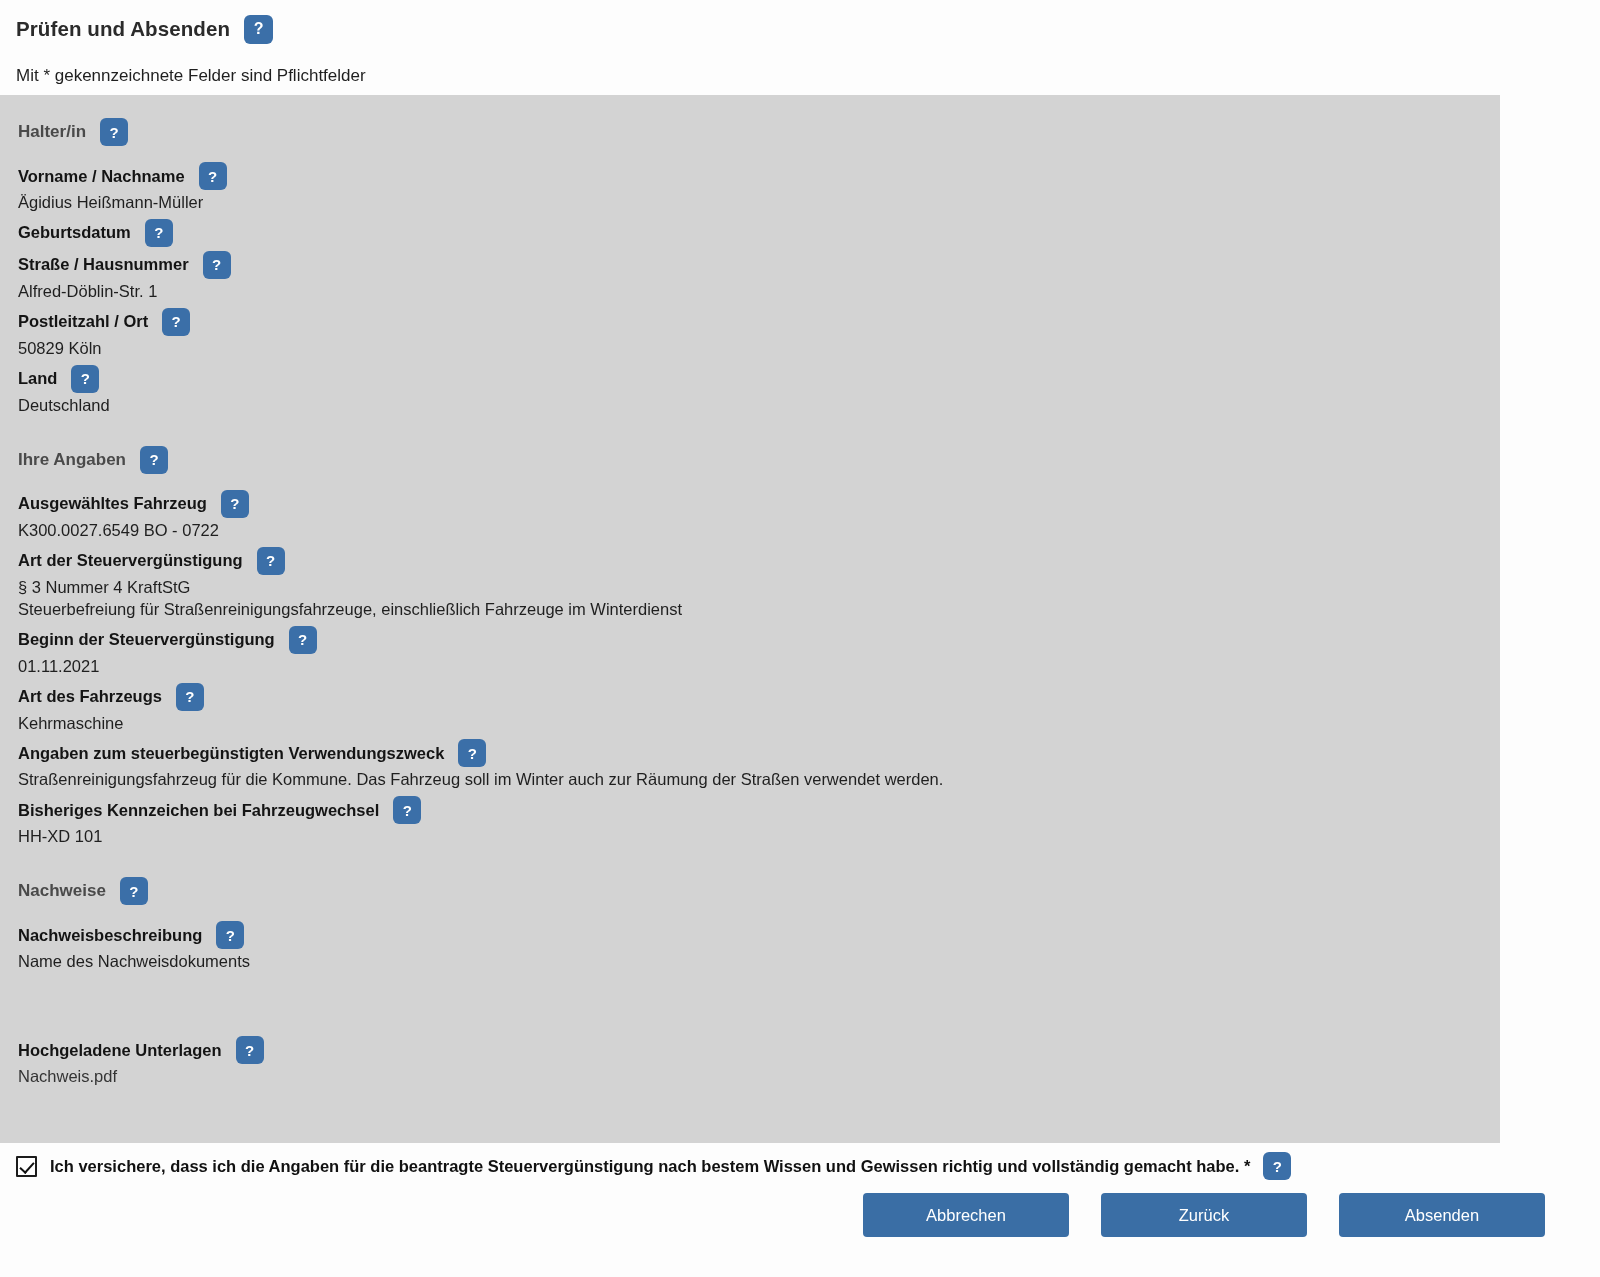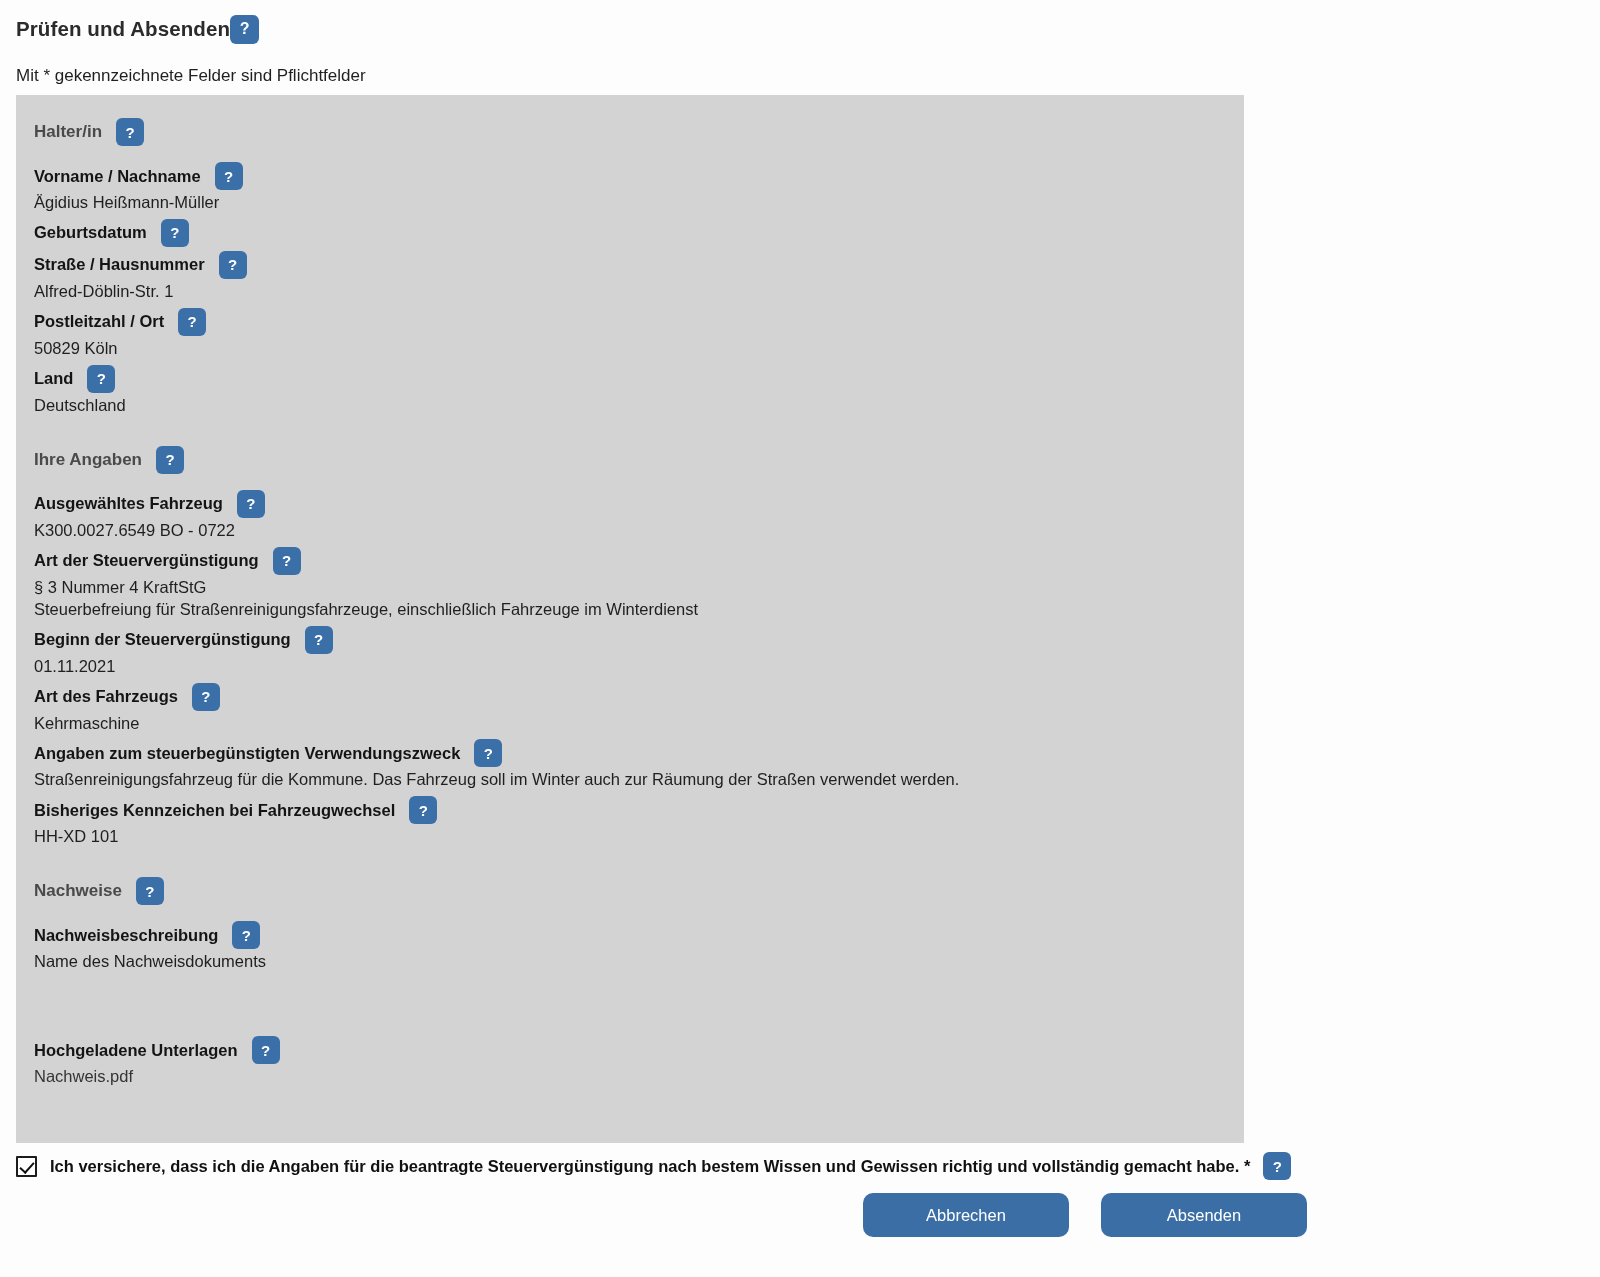--- a/index.html
+++ b/index.html
@@ -21,20 +21,21 @@
     width: 1600px;
     height: 1277px;
     box-sizing: border-box;
     padding: 0;
   }
 
   
   .page-head {
     display: flex;
     align-items: center;
+    gap: 14px;
     padding: 10px 16px 0 16px;
     height: 38px;
   }
   .page-title {
     font-size: 20.5px;
     font-weight: bold;
     color: #2b2b2b;
     letter-spacing: 0.1px;
   }
 
@@ -61,23 +62,23 @@
     flex: 0 0 auto;
     vertical-align: middle;
     cursor: pointer;
     user-select: none;
   }
   .help-badge.sm { width: 28px; height: 28px; font-size: 15px; }
 
   
   .summary-panel {
     position: absolute;
-    left: 16px;
+    left: 0;
     top: 95px;
-    width: 1228px;
+    width: 1500px;
     height: 1048px;
     background: #d3d3d3;
     box-sizing: border-box;
     padding: 22px 0 16px 18px;
     overflow: hidden;
   }
 
   .group-heading {
     display: flex;
     align-items: center;
@@ -158,21 +159,21 @@
     position: absolute;
     left: 863px;
     top: 1193px;
     display: flex;
     gap: 32px;
   }
   .btn {
     width: 206px;
     height: 44px;
     border: none;
-    border-radius: 10px;
+    border-radius: 4px;
     background: #3a6ea5;
     color: #ffffff;
     font-family: "Liberation Sans", sans-serif;
     font-size: 16.5px;
     font-weight: normal;
     cursor: pointer;
     display: inline-flex;
     align-items: center;
     justify-content: center;
     padding: 0;
@@ -316,16 +317,17 @@
   </div>
 
   <div class="declaration-row">
     <div class="checkbox"></div>
     <div class="declaration-text">Ich versichere, dass ich die Angaben für die beantragte Steuervergünstigung nach bestem Wissen und Gewissen richtig und vollständig gemacht habe. *</div>
     <div class="help-badge sm">?</div>
   </div>
 
   <div class="actions">
     <button class="btn">Abbrechen</button>
+    <button class="btn">Zurück</button>
     <button class="btn">Absenden</button>
   </div>
 
 </div>
 
 </body></html>

